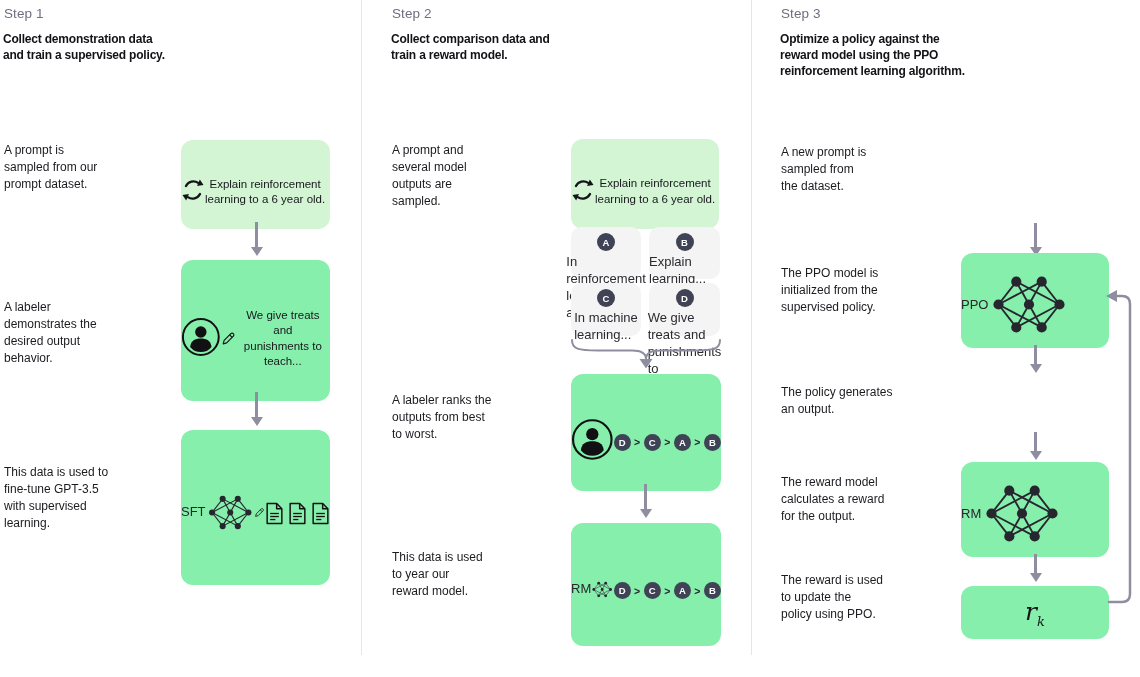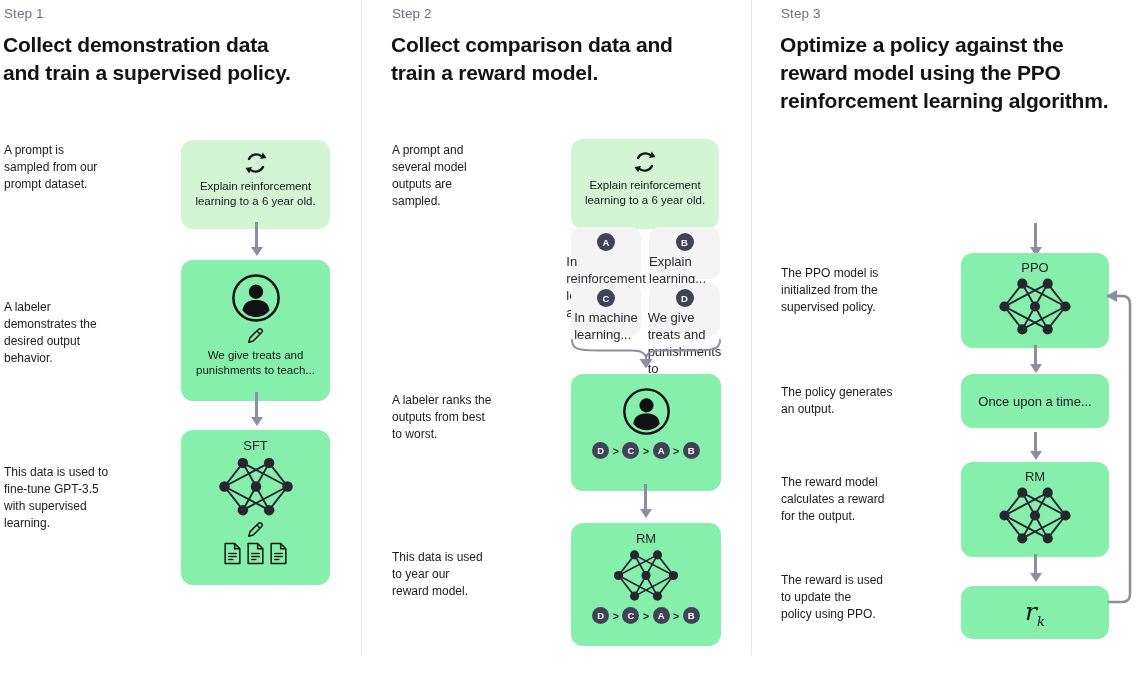--- a/index.html
+++ b/index.html
@@ -2,24 +2,24 @@
 <html><head>
 <meta charset="utf-8">
 <style>
   html,body{margin:0;padding:0;background:#ffffff;}
   .canvas{
     position:relative;width:1140px;height:677px;background:#ffffff;overflow:hidden;
     font-family:"Liberation Sans","DejaVu Sans",sans-serif;color:#1a1a1f;
   }
   .pre{white-space:pre-line;}
   .eyebrow{position:absolute;font-size:13.5px;color:#6e6e80;letter-spacing:.1px;}
-  .title{position:absolute;font-size:21px;font-weight:700;color:#121217;line-height:1.34;letter-spacing:-.2px;}
+  .title{position:absolute;font-size:12px;font-weight:700;color:#121217;line-height:1.34;letter-spacing:-.2px;}
   .desc{position:absolute;font-size:12px;line-height:1.43;color:#1b1b20;}
   .divider{position:absolute;top:0;width:1px;height:655px;background:#e6e6e6;}
-  .box{position:absolute;border-radius:12px;display:flex;flex-direction:column;align-items:center;text-align:center;}
+  .box{position:absolute;border-radius:12px;display:flex;flex-direction:row;align-items:center;text-align:center;}
   .green{background:#d3f5d4;}
   .gray{background:#86efac;}
   .boxcap{font-size:11.5px;line-height:1.32;color:#17171c;}
   .modlabel{font-size:13px;color:#26262b;}
   .varrow{position:absolute;display:flex;flex-direction:column;align-items:center;width:13px;}
   .varrow .shaft{width:2.5px;flex:1;background:#8e8ea0;}
   .varrow .head{width:0;height:0;border-left:6.5px solid transparent;border-right:6.5px solid transparent;border-top:9px solid #8e8ea0;}
   .cardrow{position:absolute;border-radius:10px;background:#f4f4f4;display:flex;flex-direction:column;align-items:center;padding-top:6px;box-sizing:border-box;}
   .cardtxt{font-size:13px;line-height:1.3;color:#2a2a30;margin-top:3px;}
   .badge{display:inline-flex;width:17px;height:17px;border-radius:50%;background:#404356;color:#fff;
@@ -253,20 +253,23 @@
       <span class="gt">&gt;</span>
       <span class="badge">B</span>
     </div>
   </div>
 
   <div class="eyebrow" style="left:781px;top:6px">Step 3</div>
   <div class="title pre" style="left:780px;top:31px">Optimize a policy against the
 reward model using the PPO
 reinforcement learning algorithm.</div>
 
+  <div class="desc pre" style="left:781px;top:144px">A new prompt is
+sampled from
+the dataset.</div>
   <div class="desc pre" style="left:781px;top:265px">The PPO model is
 initialized from the
 supervised policy.</div>
   <div class="desc pre" style="left:781px;top:384px">The policy generates
 an output.</div>
   <div class="desc pre" style="left:781px;top:474px">The reward model
 calculates a reward
 for the output.</div>
   <div class="desc pre" style="left:781px;top:572px">The reward is used
 to update the
@@ -283,23 +286,20 @@
     <svg class="icon" width="82" height="61" style="margin-top:1px">
         <use href="#sym-net"></use>
       </svg>
   </div>
 
   <div class="varrow" style="left:1029px;top:345px;height:28px">
       <div class="shaft"></div>
       <div class="head"></div>
     </div>
 
-  <div class="box gray" style="left:961px;top:374px;width:148px;height:54px;justify-content:center">
-    <div class="outtext">Once upon a time...</div>
-  </div>
 
   <div class="varrow" style="left:1029px;top:432px;height:28px">
       <div class="shaft"></div>
       <div class="head"></div>
     </div>
 
   <div class="box gray" style="left:961px;top:462px;width:148px;height:88px;padding-top:7px">
     <div class="modlabel">RM</div>
     <svg class="icon" width="82" height="61" style="margin-top:1px">
         <use href="#sym-net"></use>

